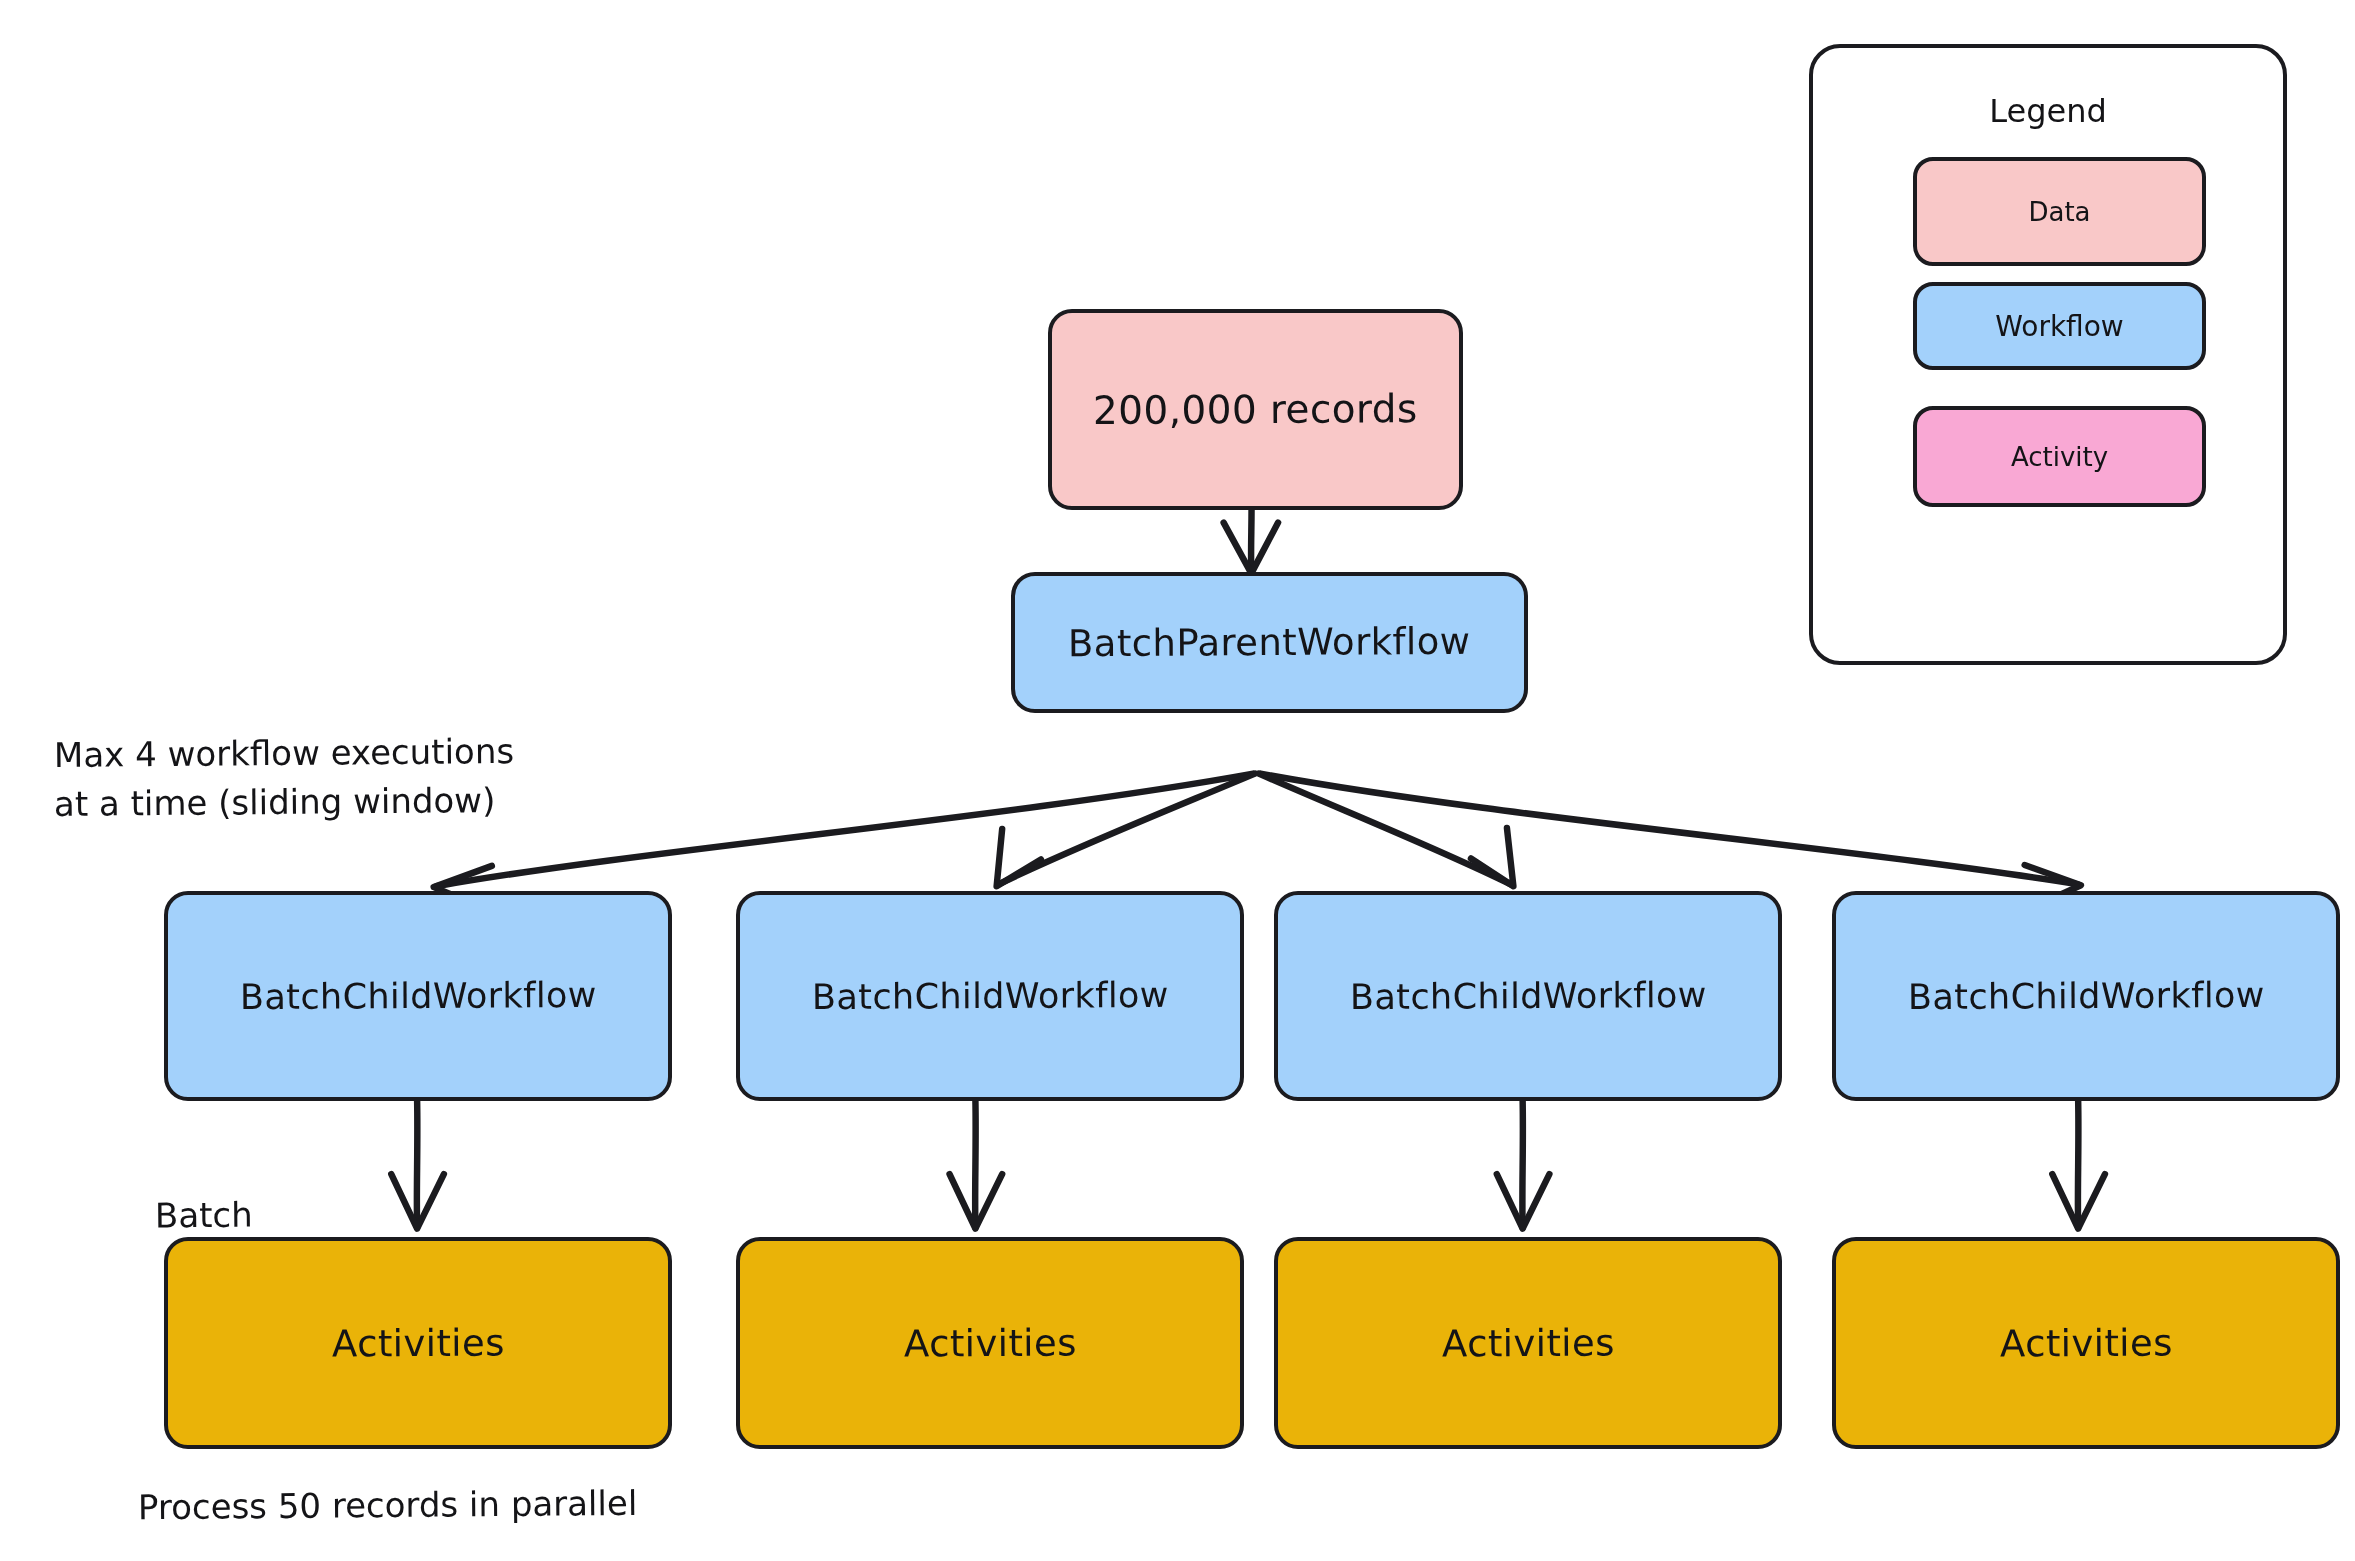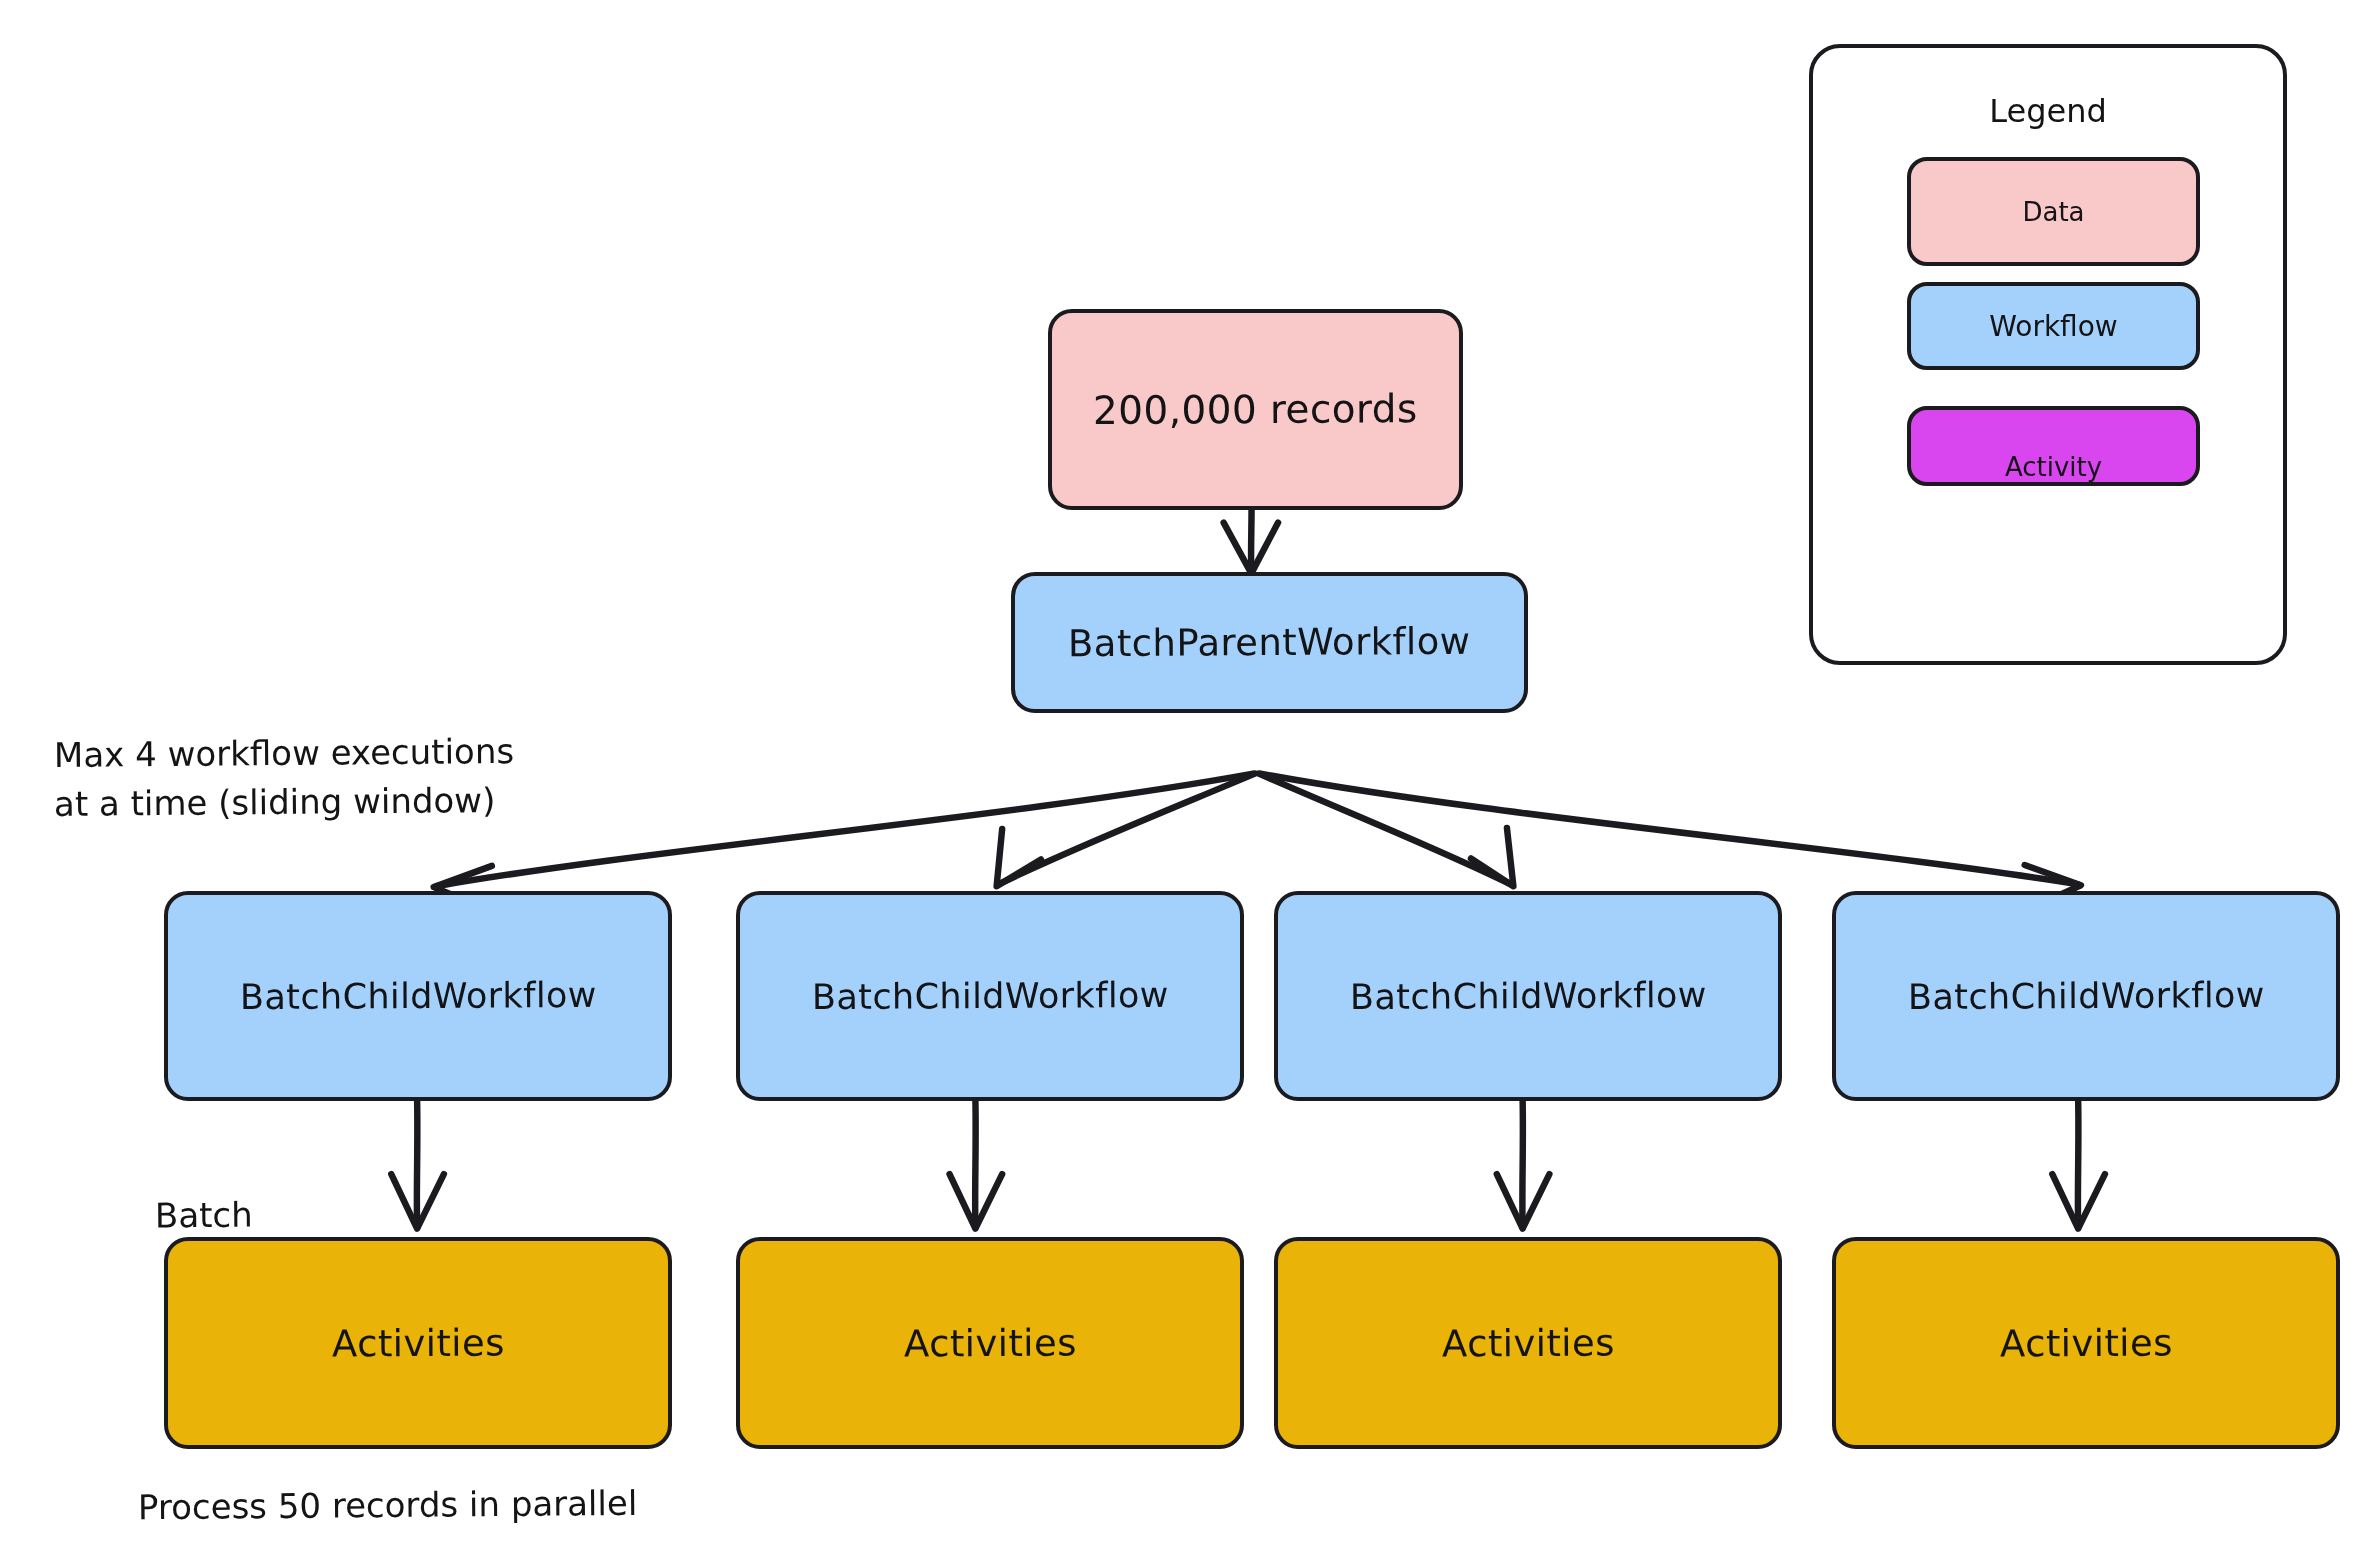--- a/index.html
+++ b/index.html
@@ -72,20 +72,21 @@
   .legend-swatch {
     position: absolute;
     box-sizing: border-box;
     border: 4.6px solid #1b1b1f;
     border-radius: 20px;
     display: flex;
     align-items: center;
     justify-content: center;
     color: #141417;
     font-family: "DejaVu Sans", sans-serif;
+    margin-left: 6px;
   }
 </style>
 </head>
 <body>
 
 <div id="canvas">
 
   <svg id="wires" viewBox="0 0 2552 1692" xmlns="http://www.w3.org/2000/svg">
     <g fill="none" stroke="#1b1b1f" stroke-width="7" stroke-linecap="round" stroke-linejoin="round">
 
@@ -171,19 +172,19 @@
     <div class="legend-title" style="top:44px; font-size:32px;">Legend</div>
 
     <div class="legend-swatch" style="left:94px; top:109px; width:293px; height:109px; background:#f9c8c8; font-size:26px;">
       <span>Data</span>
     </div>
 
     <div class="legend-swatch" style="left:94px; top:234px; width:293px; height:88px; background:#a3d1fb; font-size:28px;">
       <span>Workflow</span>
     </div>
 
-    <div class="legend-swatch" style="left:94px; top:358px; width:293px; height:80px; background:#d946ef; font-size:26px;align-items:flex-end;">
+    <div class="legend-swatch" style="left:94px; top:358px; width:293px; height:101px; background:#f9a8d4; font-size:26px;">
       <span>Activity</span>
     </div>
   </div>
 
 </div>
 
 
 </body></html>

